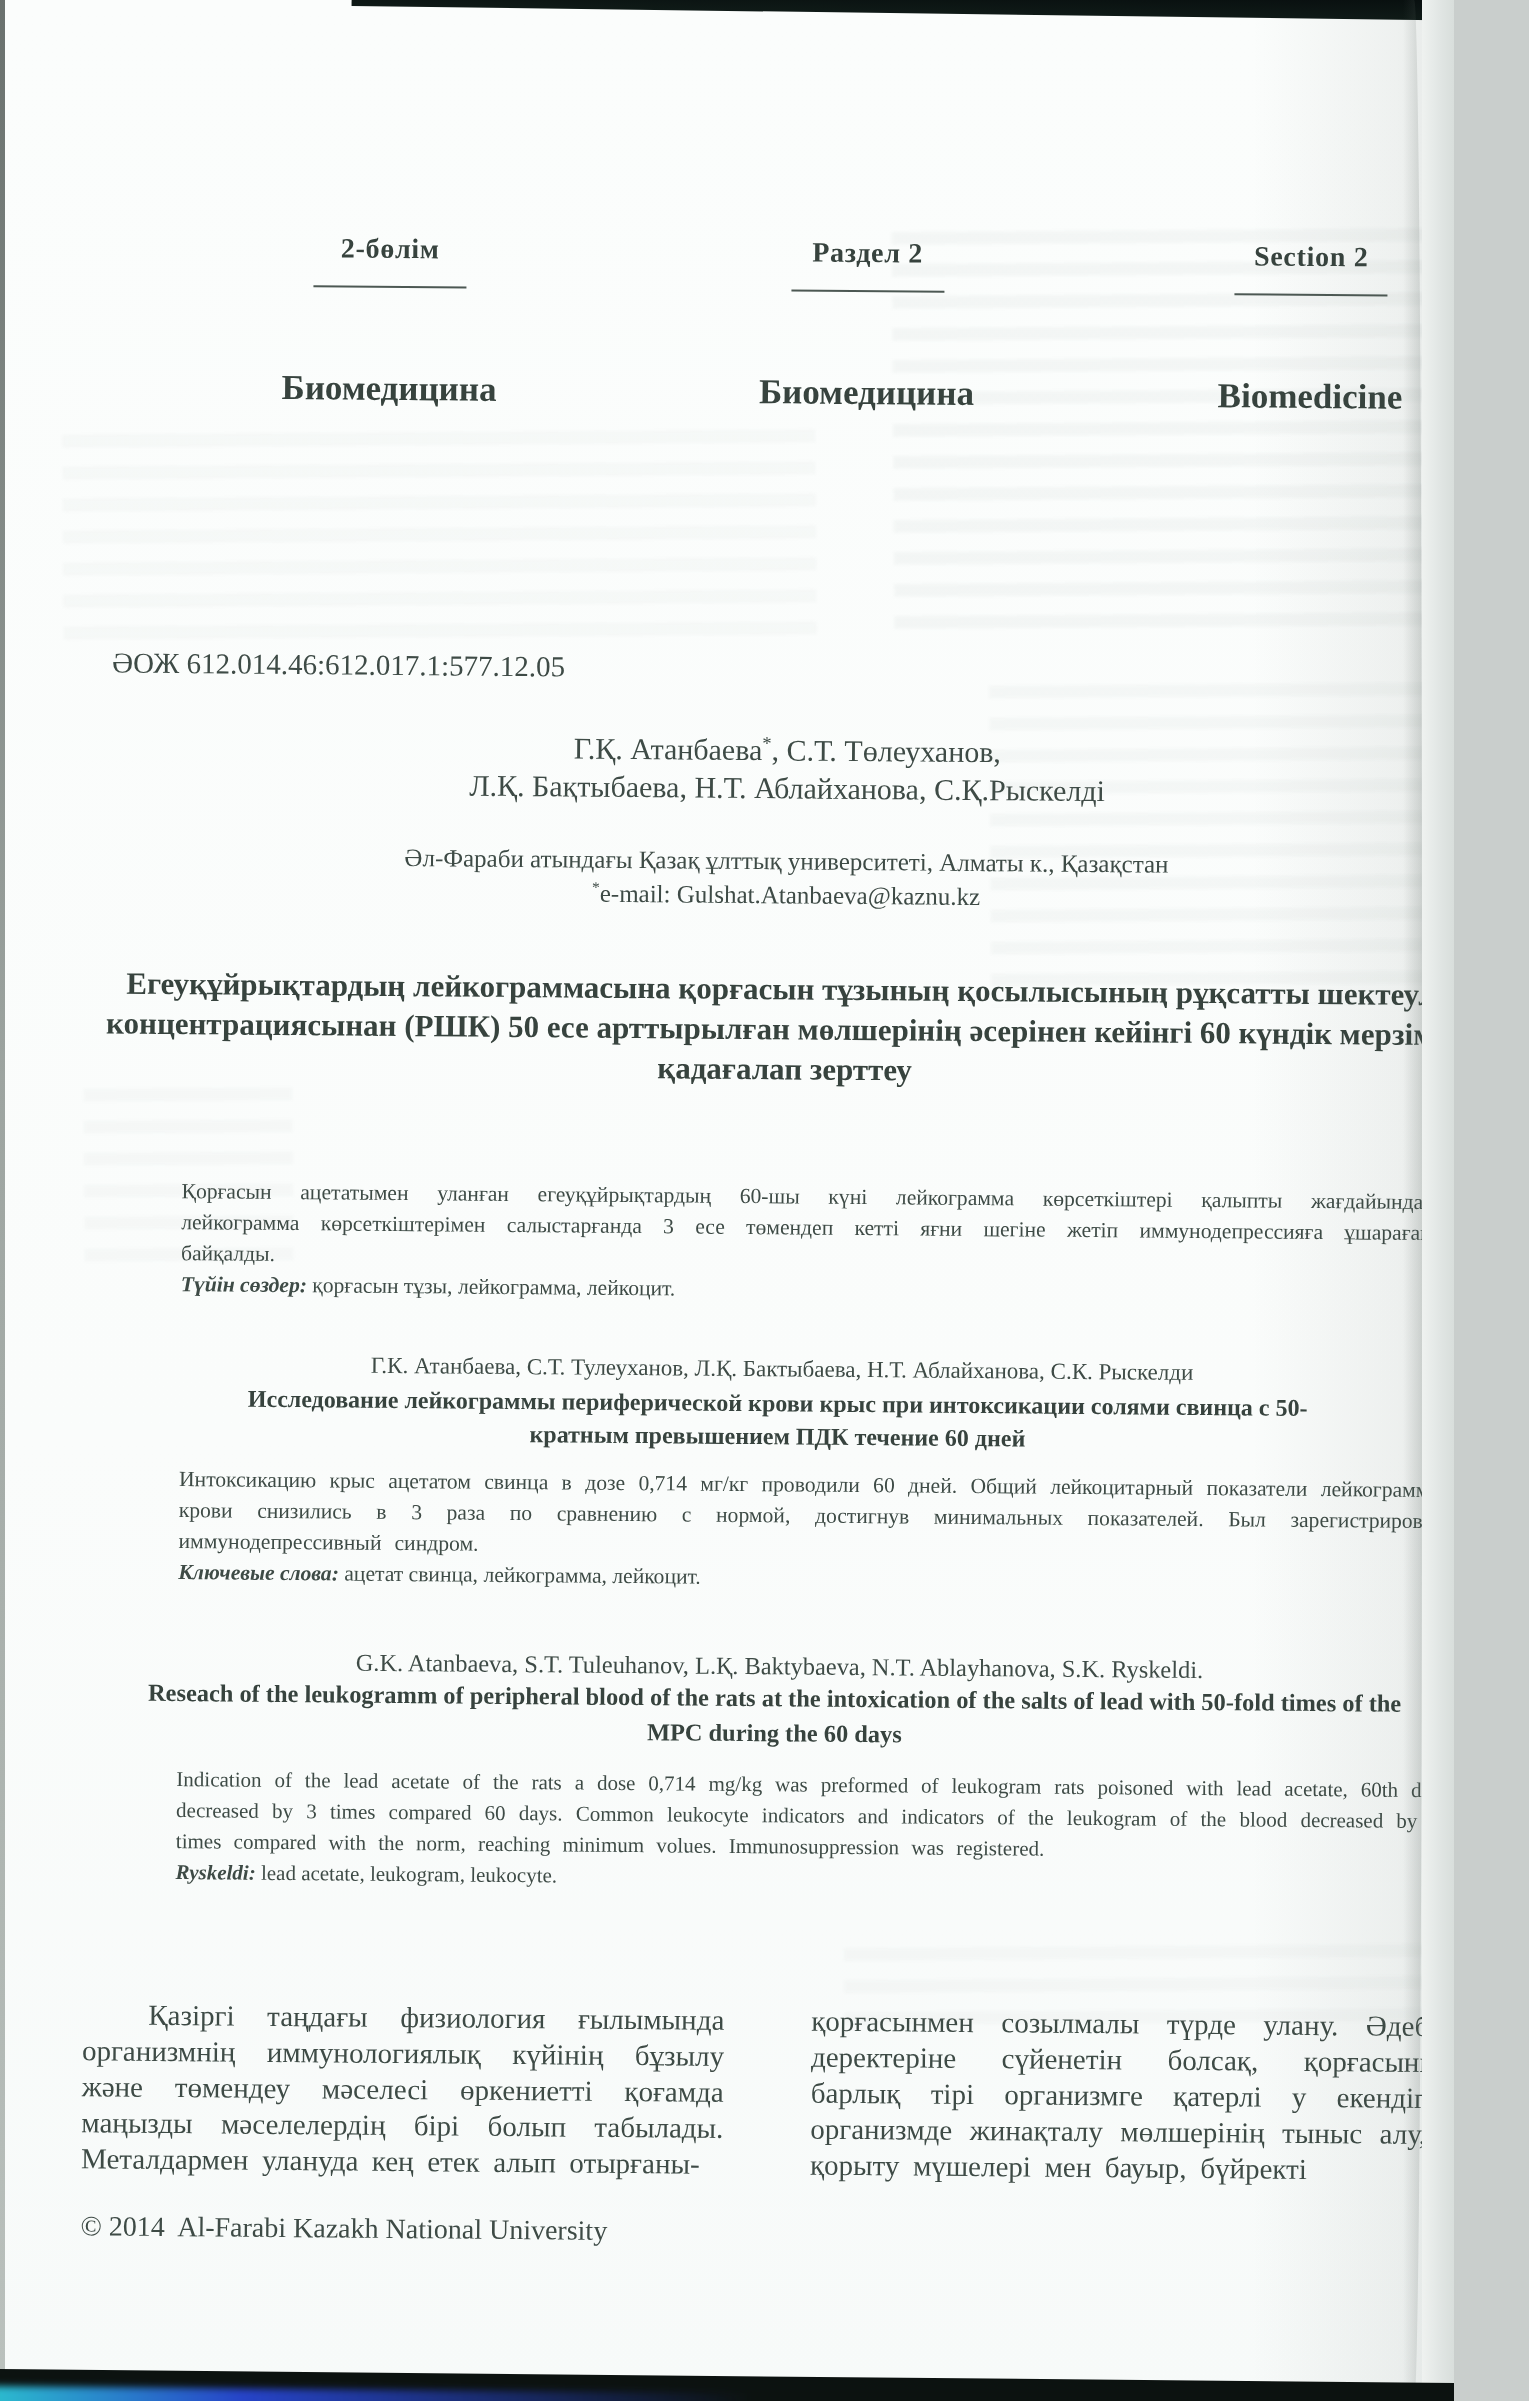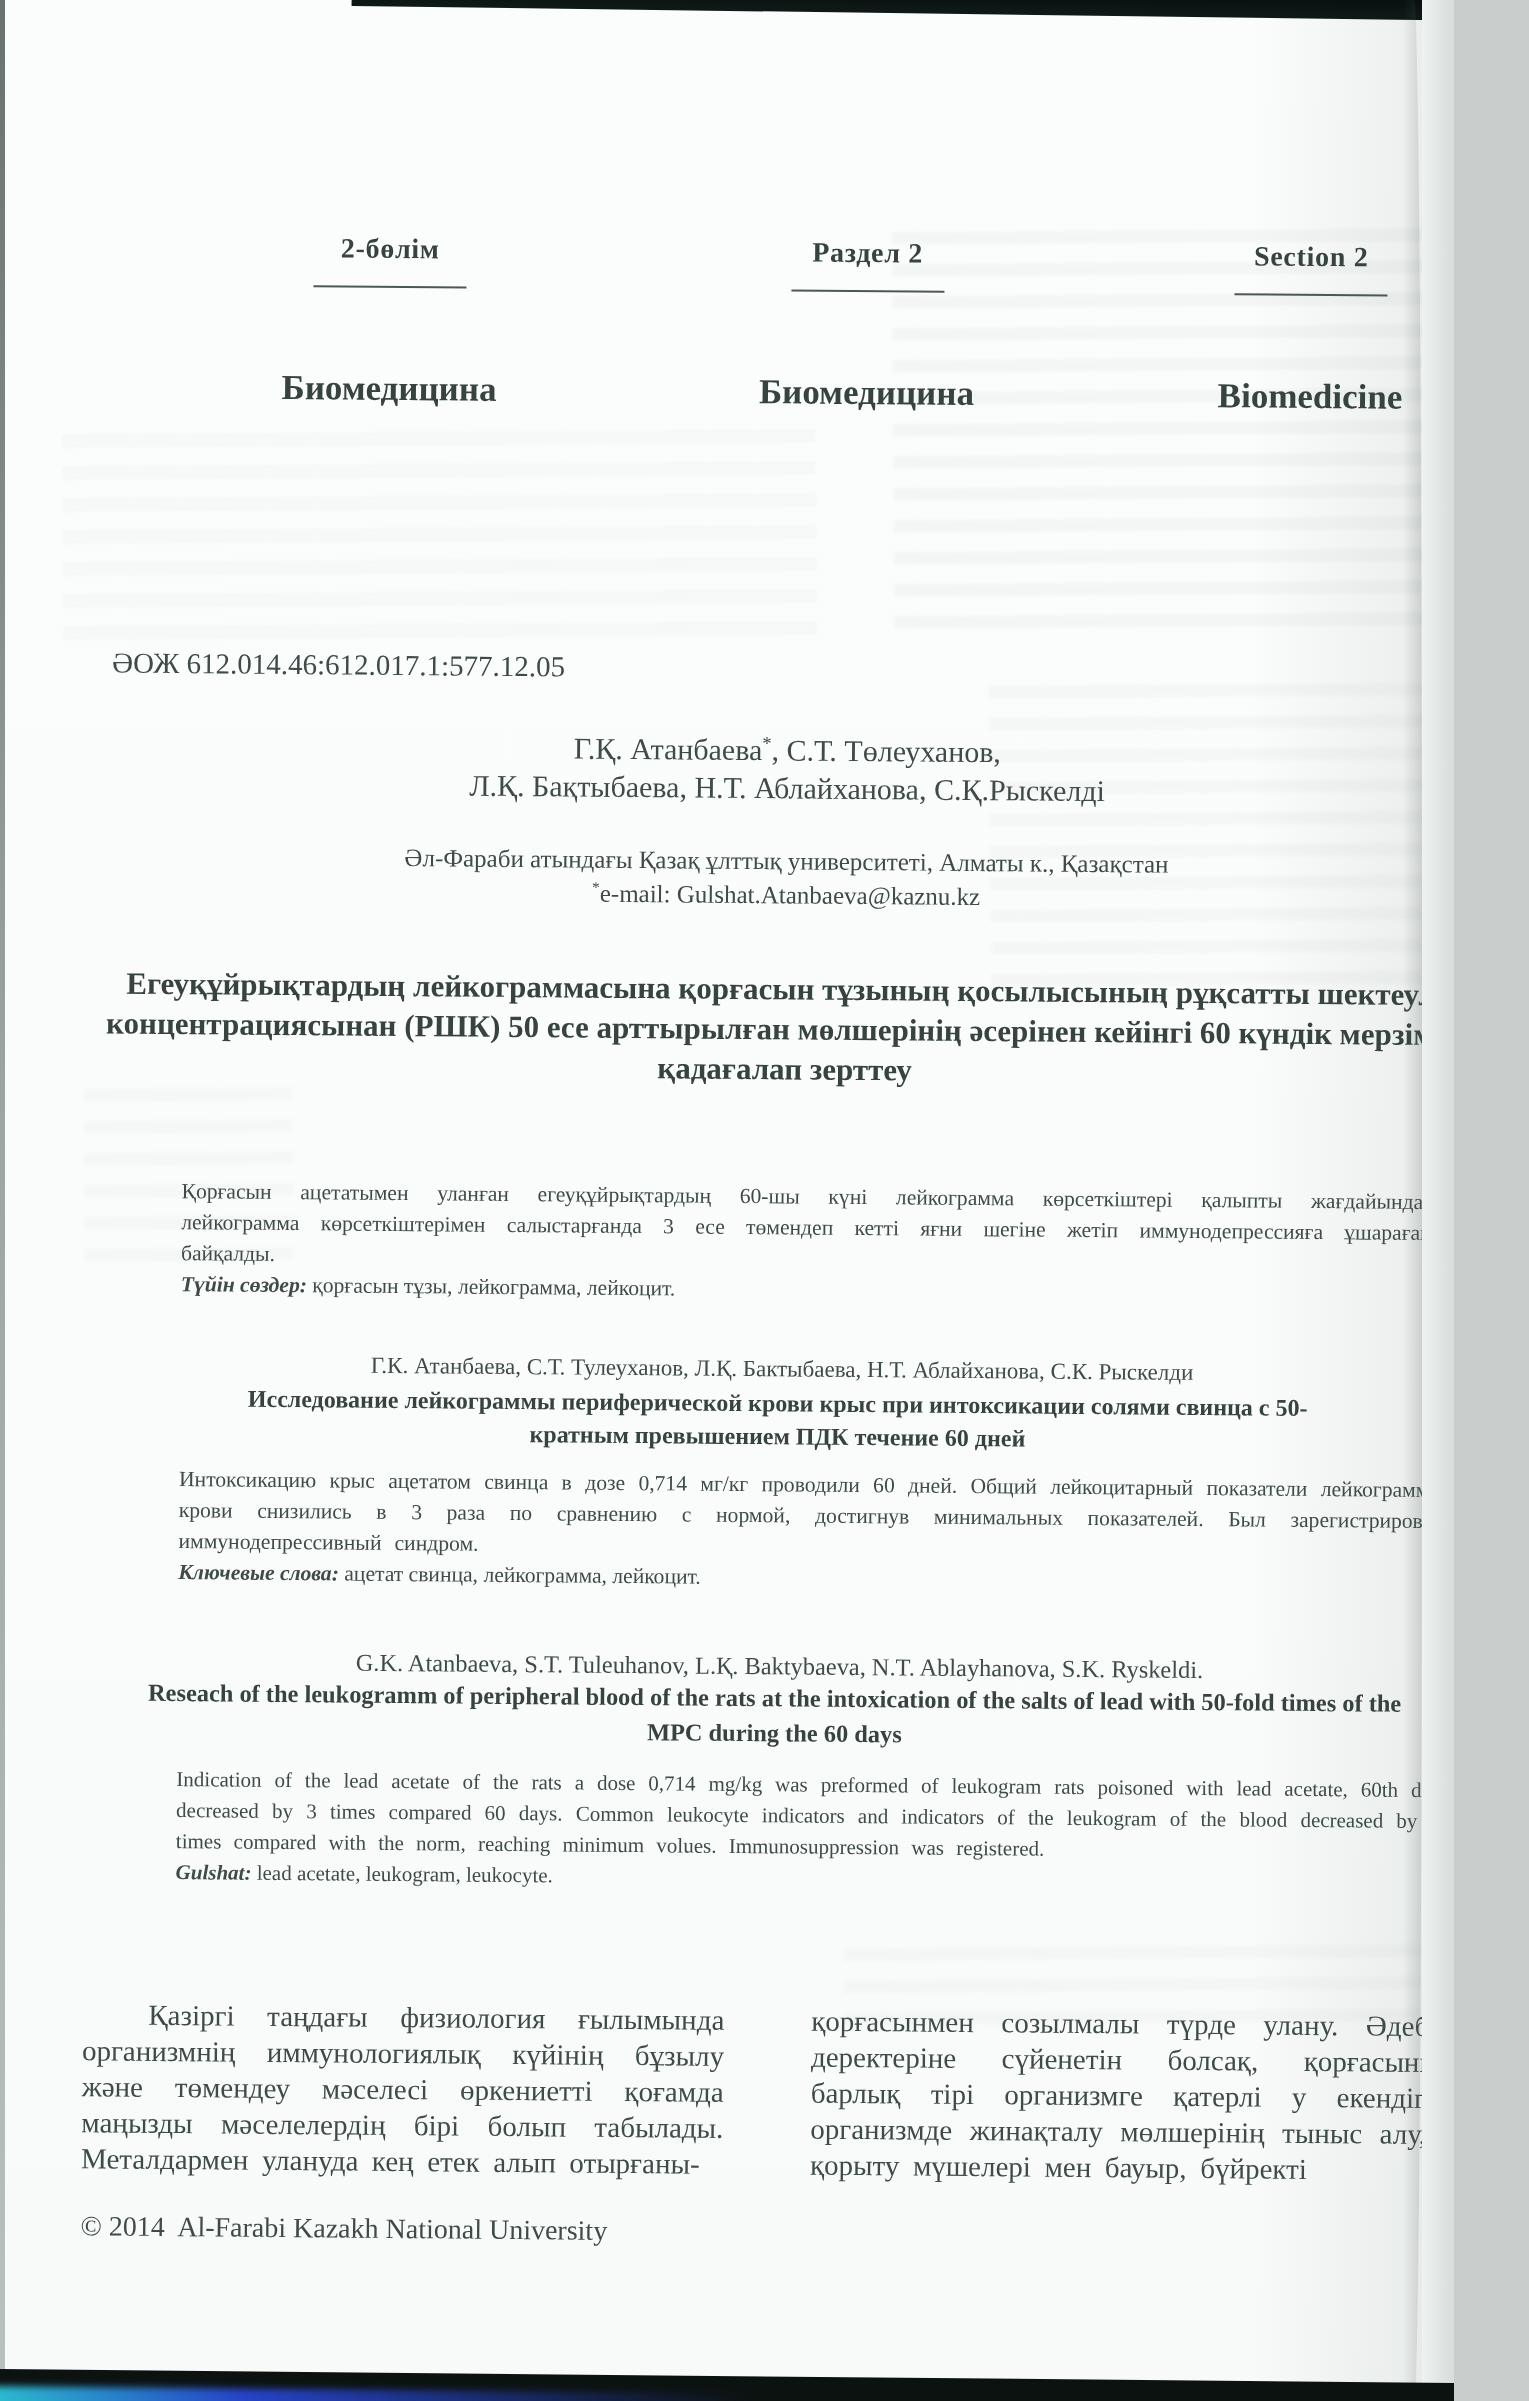--- a/index.html
+++ b/index.html
@@ -188,21 +188,21 @@
     <h2 class="title-ru">Исследование лейкограммы периферической крови крыс при интоксикации солями свинца с 50-кратным превышением ПДК течение 60 дней</h2>
     <div class="abs-block abs-ru">
       <p class="abstract">Интоксикацию крыс ацетатом свинца в дозе 0,714 мг/кг проводили 60 дней. Общий лейкоцитарный показатели лейкограммы крови снизились в 3 раза по сравнению с нормой, достигнув минимальных показателей. Был зарегистрирован иммунодепрессивный синдром.</p>
       <p class="keywords"><span class="kw-label">Ключевые слова:</span><span> ацетат свинца, лейкограмма, лейкоцит.</span></p>
     </div>
 
     <div class="block-center authors-en">G.K. Atanbaeva, S.T. Tuleuhanov, L.Қ. Baktybaeva, N.T. Ablayhanova, S.K. Ryskeldi.</div>
     <h2 class="title-en">Reseach of the leukogramm of peripheral blood of the rats at the intoxication of the salts of lead with 50-fold times of the MPC during the 60 days</h2>
     <div class="abs-block abs-en">
       <p class="abstract">Indication of the lead acetate of the rats a dose 0,714 mg/kg was preformed of leukogram rats poisoned with lead acetate, 60th day decreased by 3 times compared 60 days. Common leukocyte indicators and indicators of the leukogram of the blood decreased by 3 times compared with the norm, reaching minimum volues. Immunosuppression was registered.</p>
-      <p class="keywords"><span class="kw-label">Gulshat:</span><span> lead acetate, leukogram, leukocyte.</span></p>
+      <p class="keywords"><span class="kw-label">Ryskeldi:</span><span> lead acetate, leukogram, leukocyte.</span></p>
     </div>
 
     <div class="body-col body-left">Қазіргі таңдағы физиология ғылымында организмнің иммунологиялық күйінің бұзылу және төмендеу мәселесі өркениетті қоғамда маңызды мәселелердің бірі болып табылады. Металдармен улануда кең етек алып отырғаны-</div>
     <div class="body-col body-right">қорғасынмен созылмалы түрде улану. Әдебиет деректеріне сүйенетін болсақ, қорғасынның барлық тірі организмге қатерлі у екендігіне, организмде жинақталу мөлшерінің тыныс алу, ас қорыту мүшелері мен бауыр, бүйректі</div>
 
     <div class="footer">© 2014  Al-Farabi Kazakh National University</div>
   </div>
 
   <div class="edge-left"></div>
   <div class="band-top"></div>

